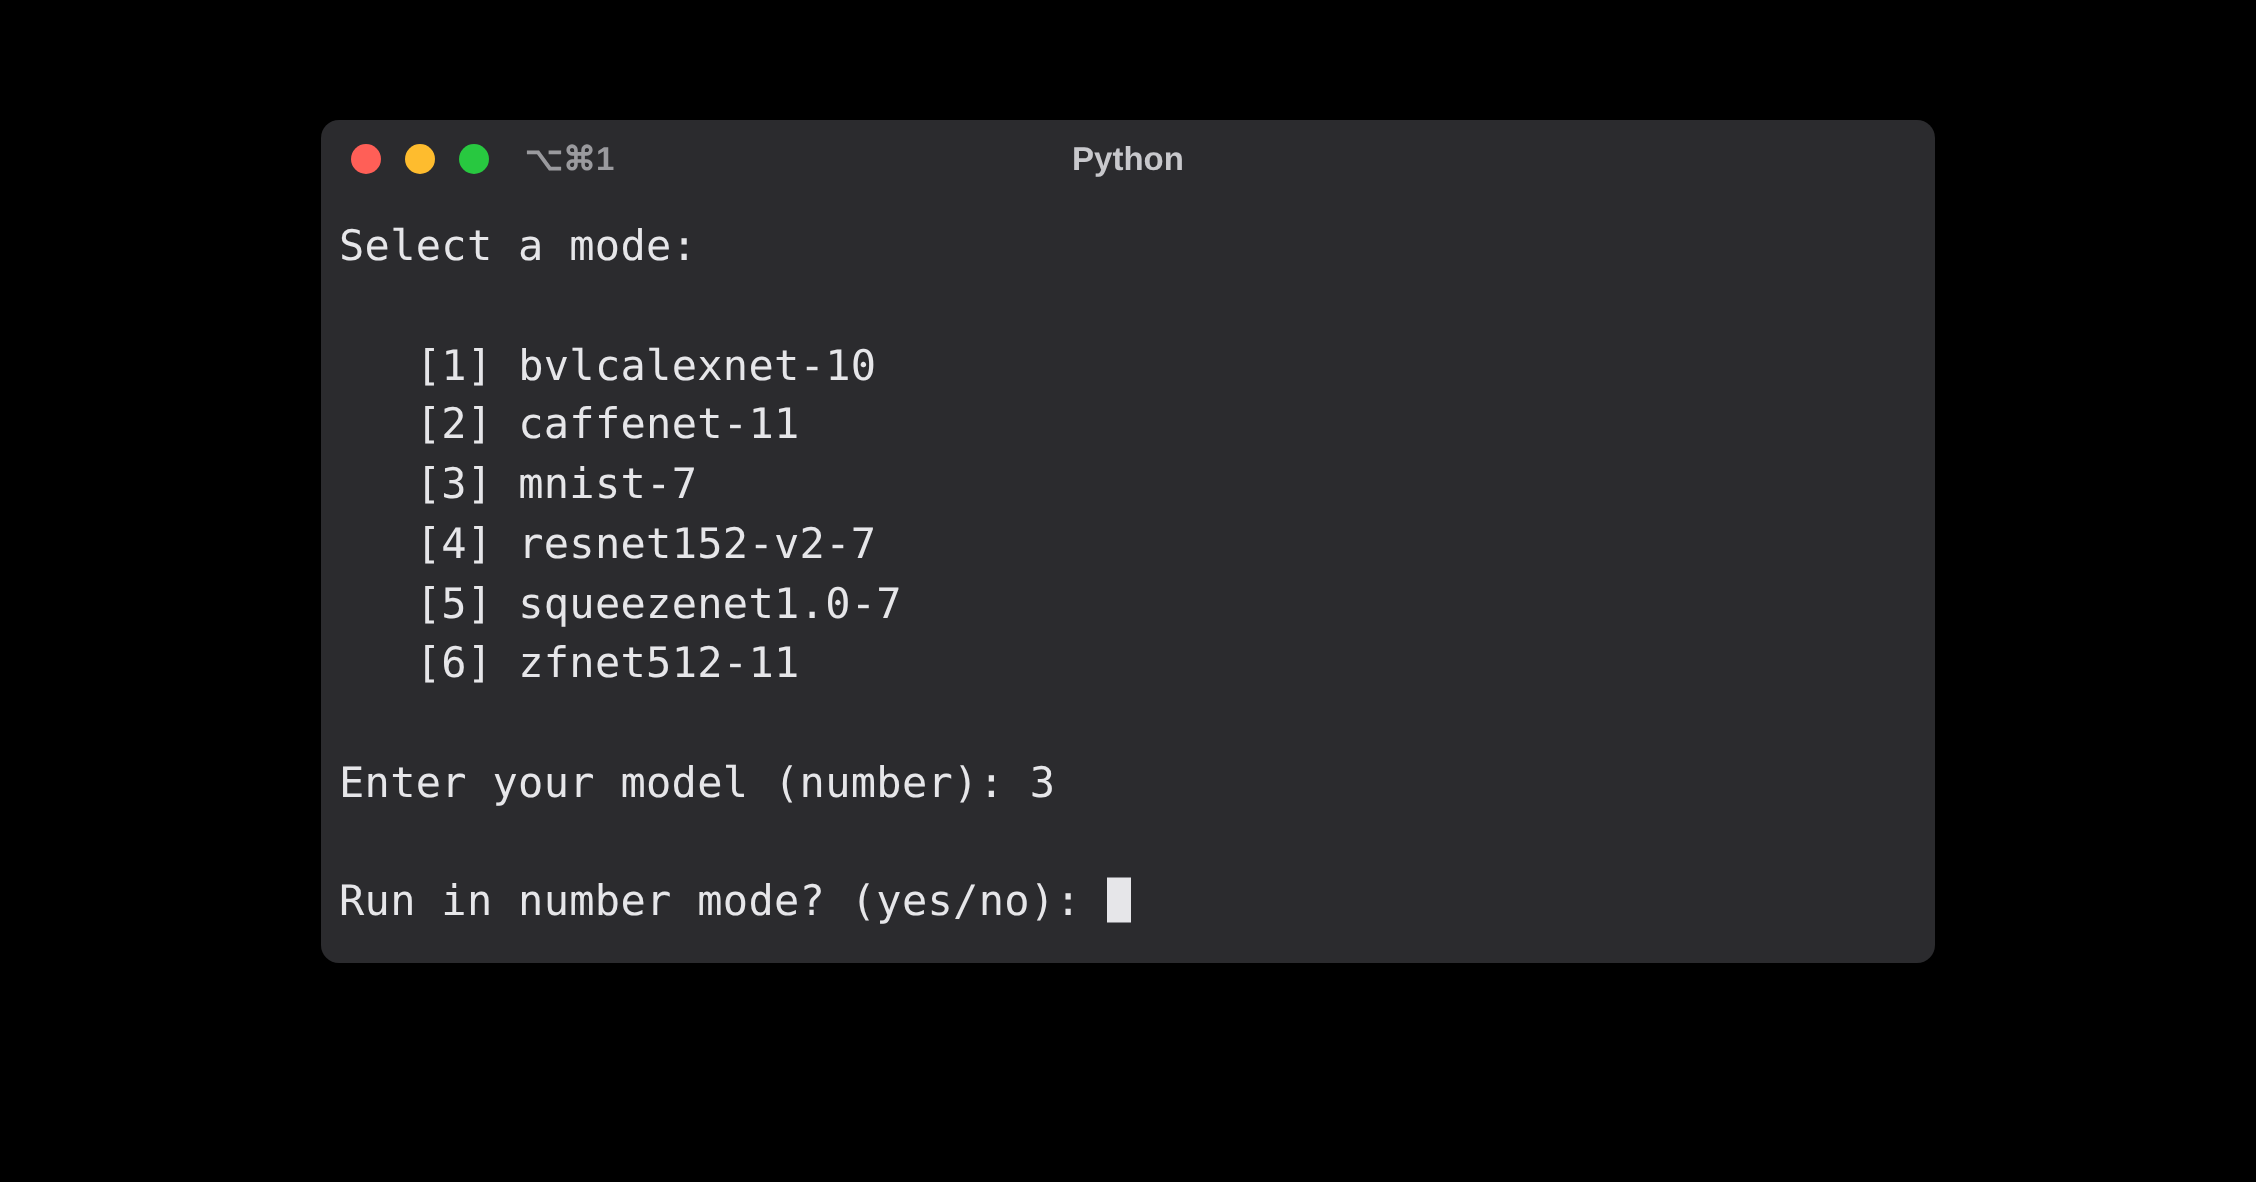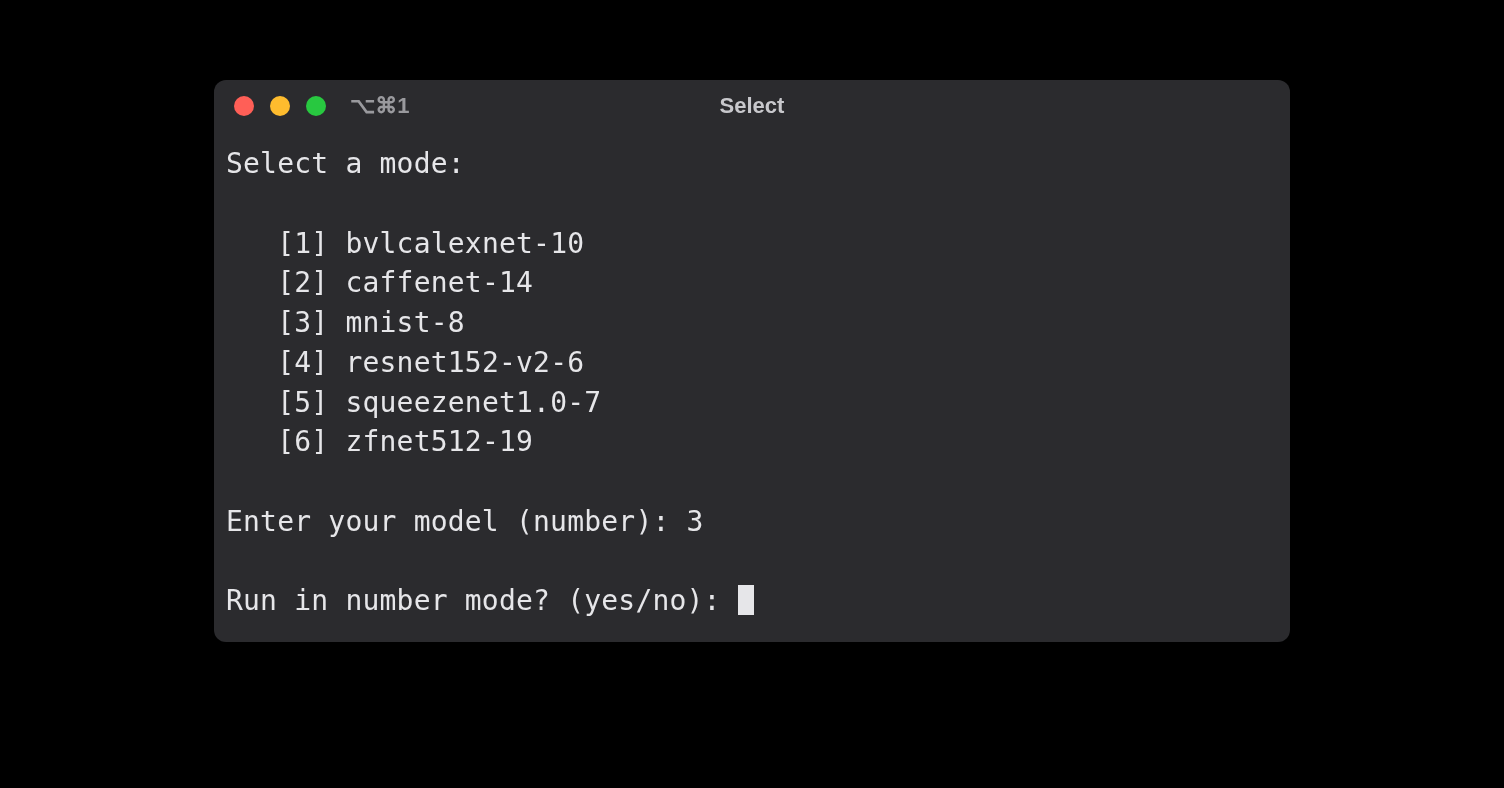--- a/index.html
+++ b/index.html
@@ -82,27 +82,27 @@
 <body>
 
 <div class="terminal-window">
   <div class="titlebar">
     <div class="traffic-lights">
       <div class="traffic-light tl-close"></div>
       <div class="traffic-light tl-min"></div>
       <div class="traffic-light tl-max"></div>
     </div>
     <div class="shortcut-label">⌥⌘1</div>
-    <div class="window-title">Select</div>
+    <div class="window-title">Python</div>
   </div>
   <div class="terminal-body"><span>Select a mode:</span>
 
    <span><span>[1]</span> <span>bvlcalexnet-10</span></span>
-   <span><span>[2]</span> <span>caffenet-14</span></span>
-   <span><span>[3]</span> <span>mnist-8</span></span>
-   <span><span>[4]</span> <span>resnet152-v2-6</span></span>
+   <span><span>[2]</span> <span>caffenet-11</span></span>
+   <span><span>[3]</span> <span>mnist-7</span></span>
+   <span><span>[4]</span> <span>resnet152-v2-7</span></span>
    <span><span>[5]</span> <span>squeezenet1.0-7</span></span>
-   <span><span>[6]</span> <span>zfnet512-19</span></span>
+   <span><span>[6]</span> <span>zfnet512-11</span></span>
 
 <span>Enter your model (number): </span><span>3</span>
 
 <span>Run in number mode? (yes/no): </span><span class="cursor-block"></span></div>
 </div>
 
 </body></html>

